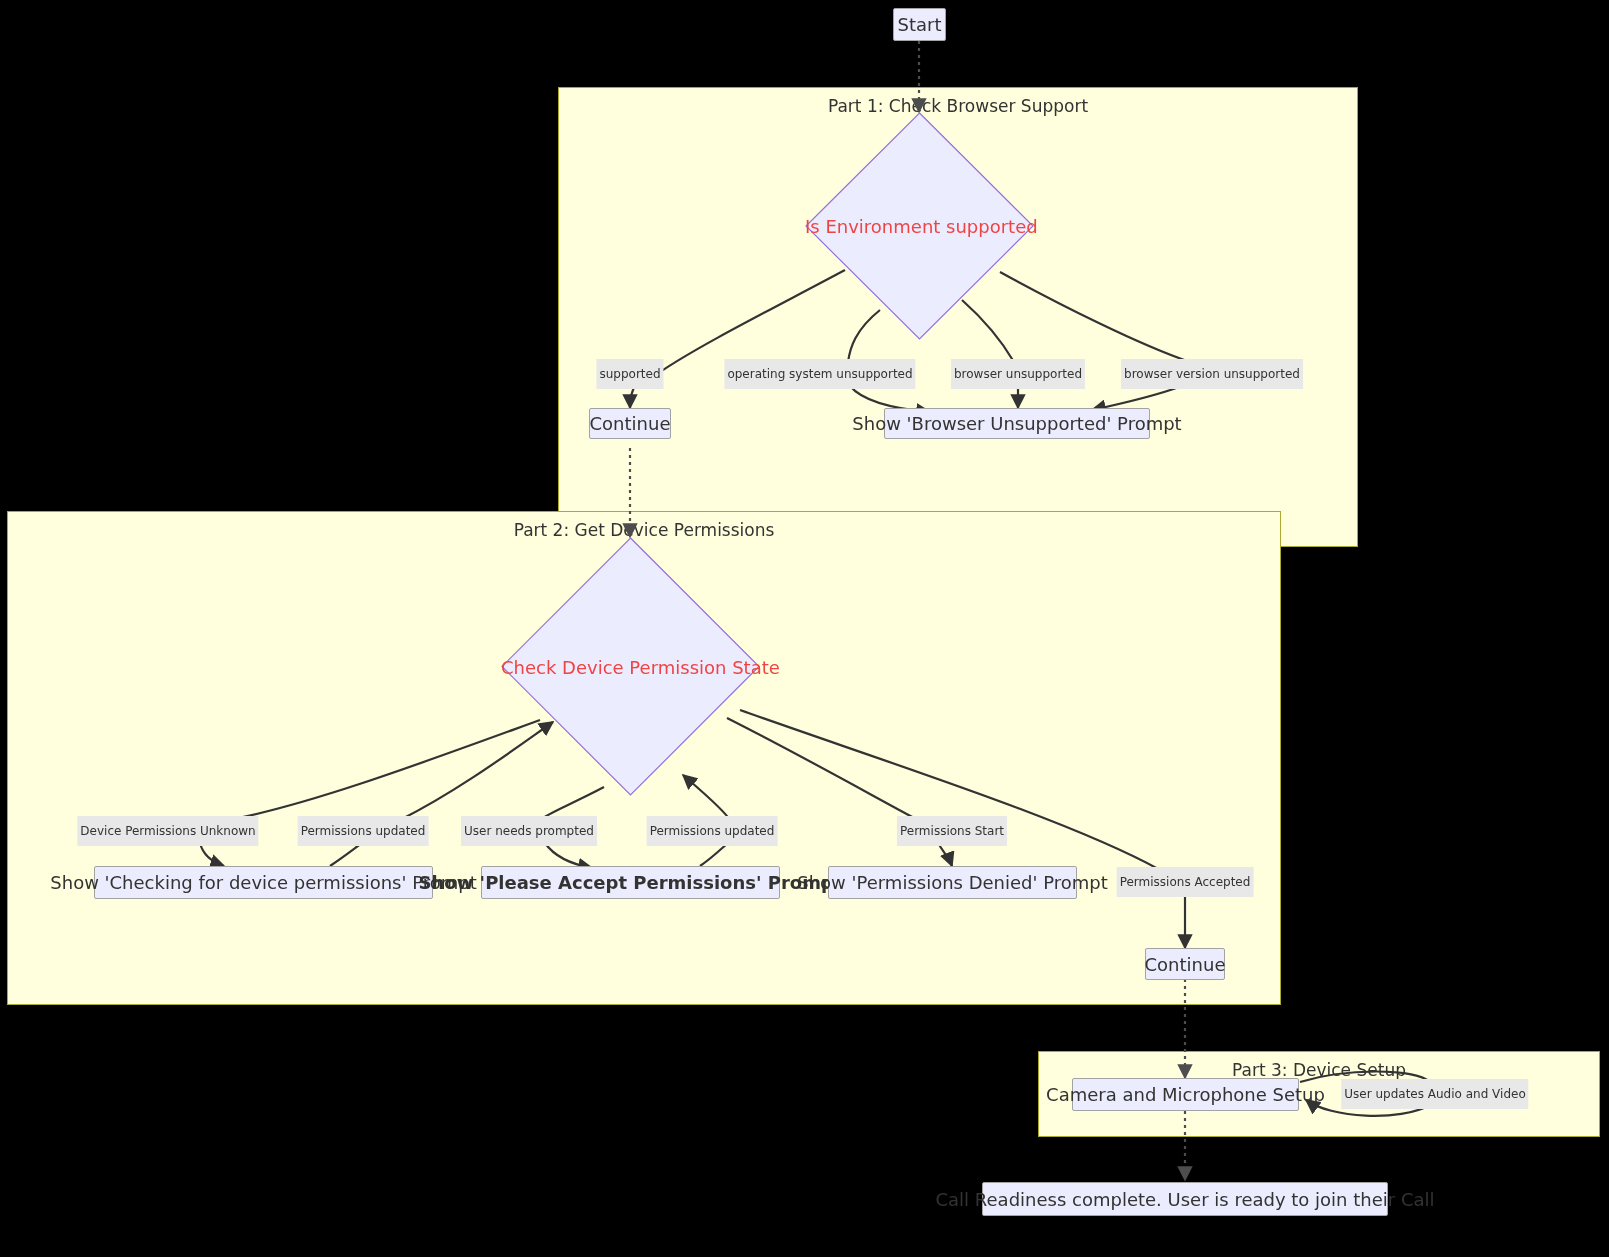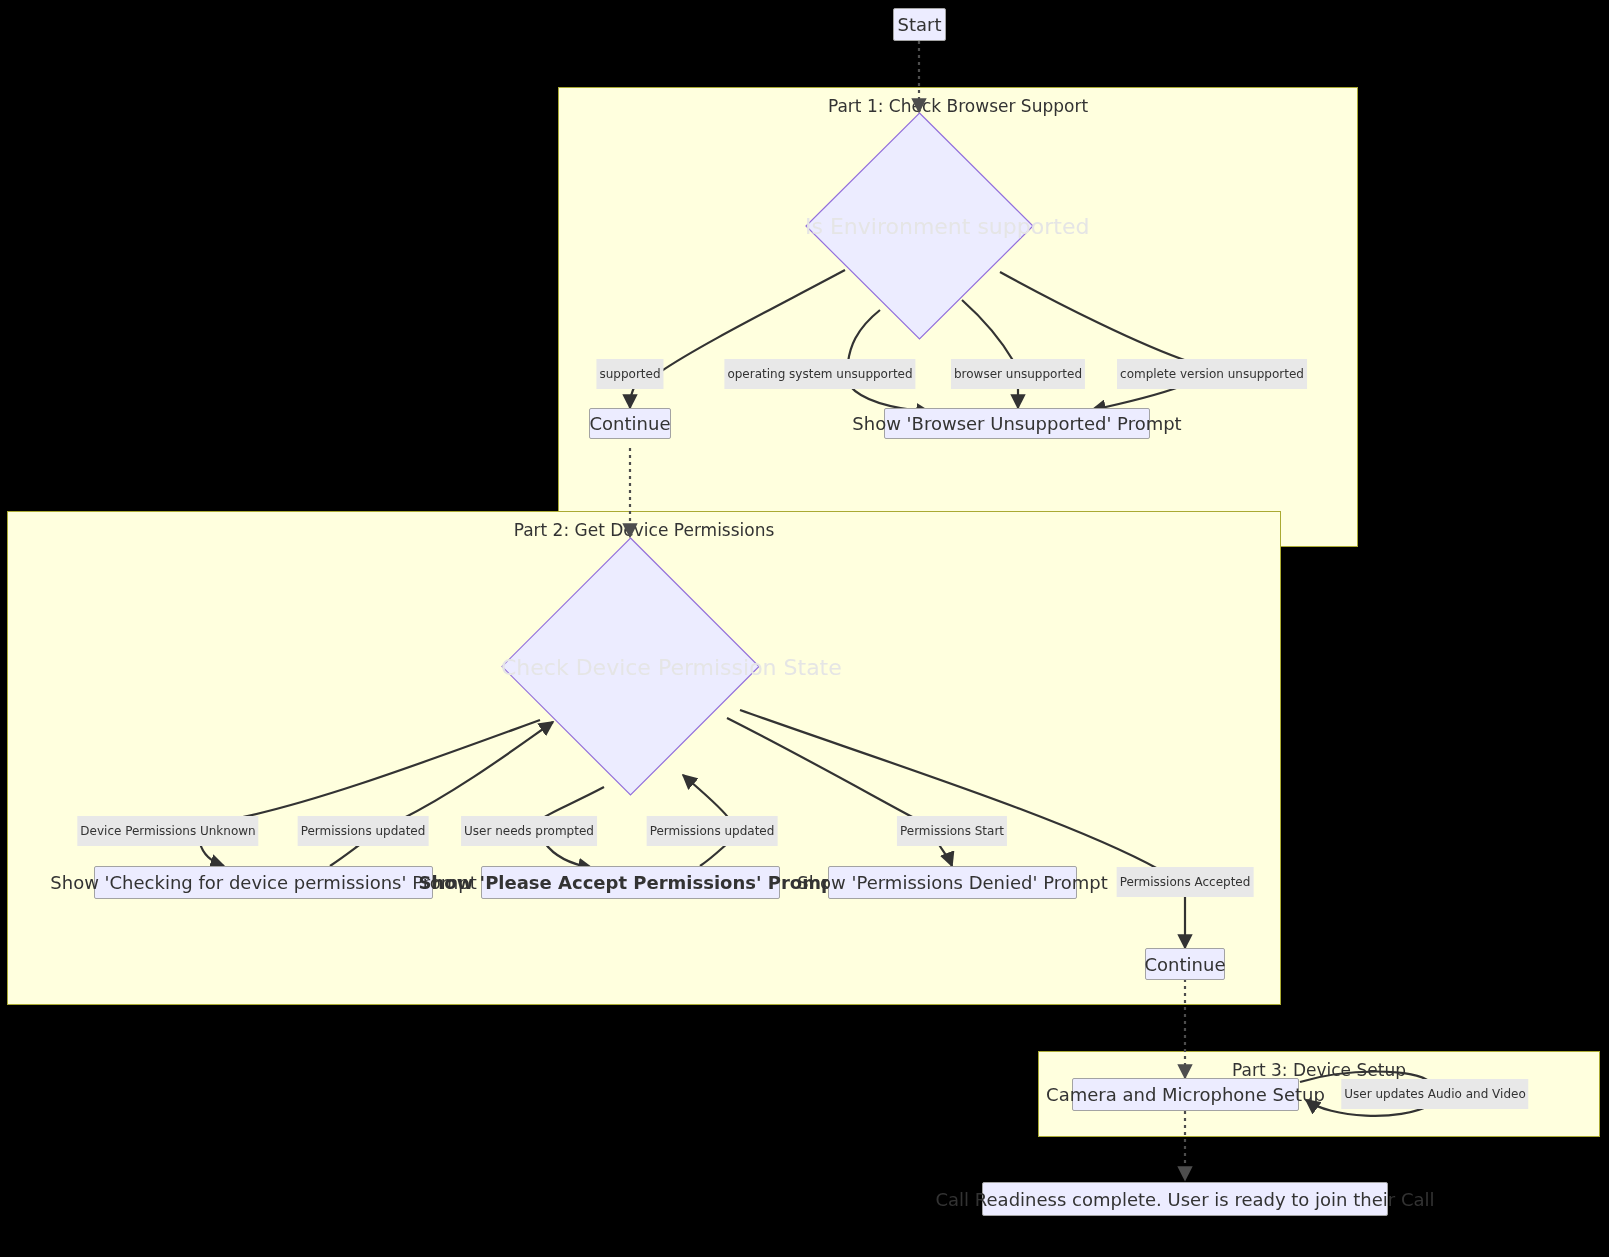--- a/index.html
+++ b/index.html
@@ -60,22 +60,22 @@
   }
   .diamond-wrap svg {
     position: absolute;
     left: 0; top: 0;
   }
   .diamond-label {
     position: absolute;
     left: 0; right: 0; top: 50%;
     transform: translateY(-50%);
     text-align: center;
-    font-size: 22px;
-    color: #e5e5e5;
+    font-size: 18px;
+    color: #ef4444;
     white-space: nowrap;
   }
   
   .edge-label {
     position: absolute;
     background: #e8e8e8;
     color: #333333;
     font-size: 12px;
     line-height: 22px;
     padding: 4px 3px;
@@ -208,21 +208,21 @@
 
   <div class="edge-label" style="left:820px; top:374px;">
     <span>operating system unsupported</span>
   </div>
 
   <div class="edge-label" style="left:1018px; top:374px;">
     <span>browser unsupported</span>
   </div>
 
   <div class="edge-label" style="left:1212px; top:374px;">
-    <span>complete version unsupported</span>
+    <span>browser version unsupported</span>
   </div>
 
   <div class="edge-label" style="left:168px; top:831px;">
     <span>Device Permissions Unknown</span>
   </div>
 
   <div class="edge-label" style="left:363px; top:831px;">
     <span>Permissions updated</span>
   </div>
 

